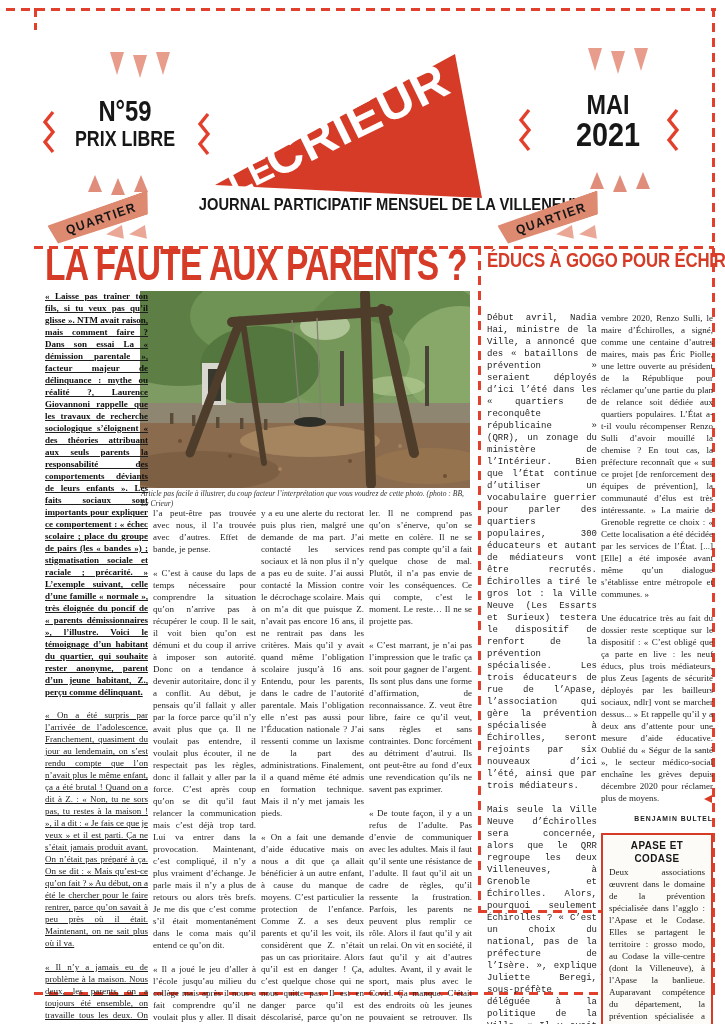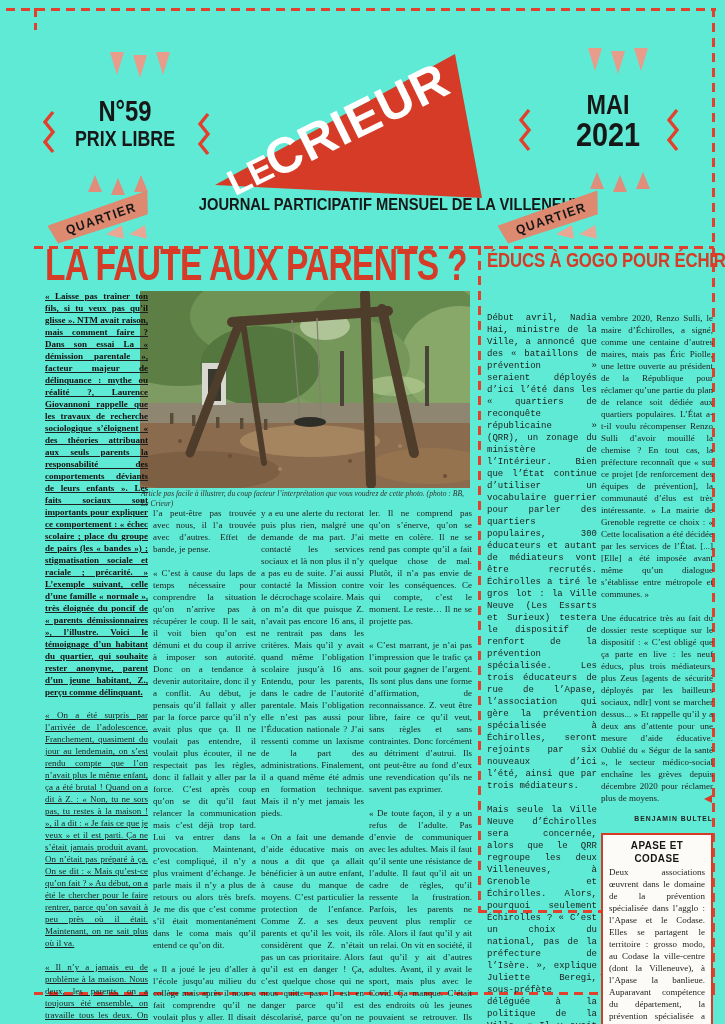--- a/index.html
+++ b/index.html
@@ -1,17 +1,17 @@
 <!DOCTYPE html>
 <html lang="fr"><head>
 <meta charset="utf-8">
 <style>
   html,body{margin:0;padding:0;}
   body{background:#e8e6e2;}
-  #page{position:relative;width:725px;height:1024px;background:#5eead4;overflow:hidden;
+  #page{position:relative;width:725px;height:1024px;background:#ffffff;overflow:hidden;
         font-family:"Liberation Serif",serif;color:#1e1e1e;}
   
   .dash-h{position:absolute;height:3px;background:repeating-linear-gradient(90deg,#e2402c 0 9px,transparent 9px 15px);}
   .dash-v{position:absolute;width:3px;background:repeating-linear-gradient(180deg,#e2402c 0 9px,transparent 9px 15px);}
   
   .hsans{font-family:"Liberation Sans",sans-serif;font-weight:bold;color:#171717;}
   #issue-block{position:absolute;left:55px;top:98px;width:140px;text-align:center;line-height:1.02;transform:scale(.85,1.05);}
   #issue-number{font-size:28px;letter-spacing:0;}
   #issue-price{font-size:21px;letter-spacing:0;}
   #date-block{position:absolute;left:548px;top:92px;width:120px;text-align:center;line-height:1.0;transform:scale(.9,1.05);}

